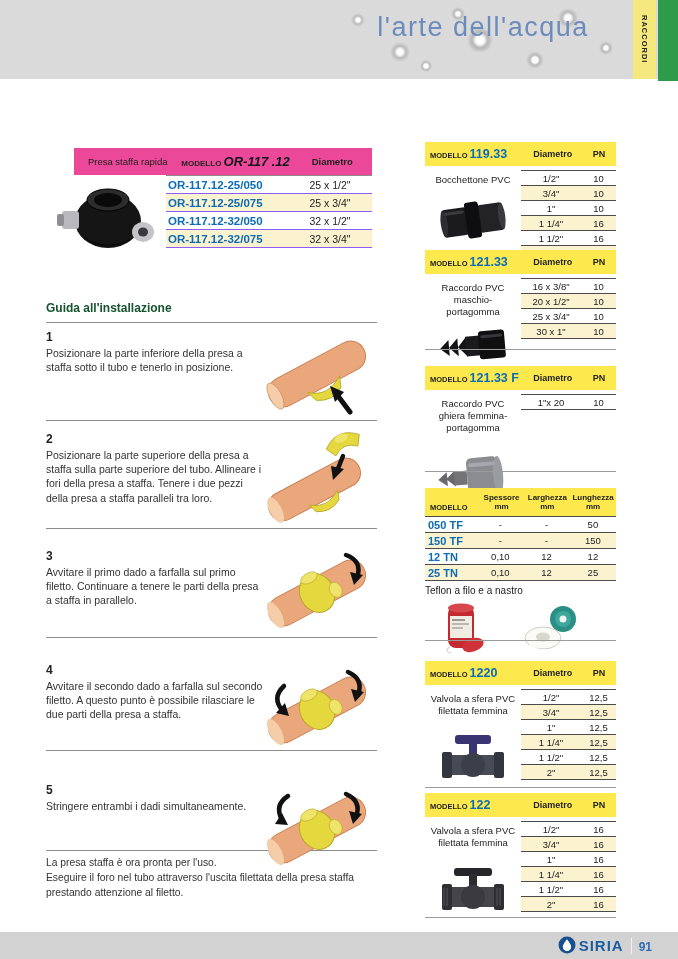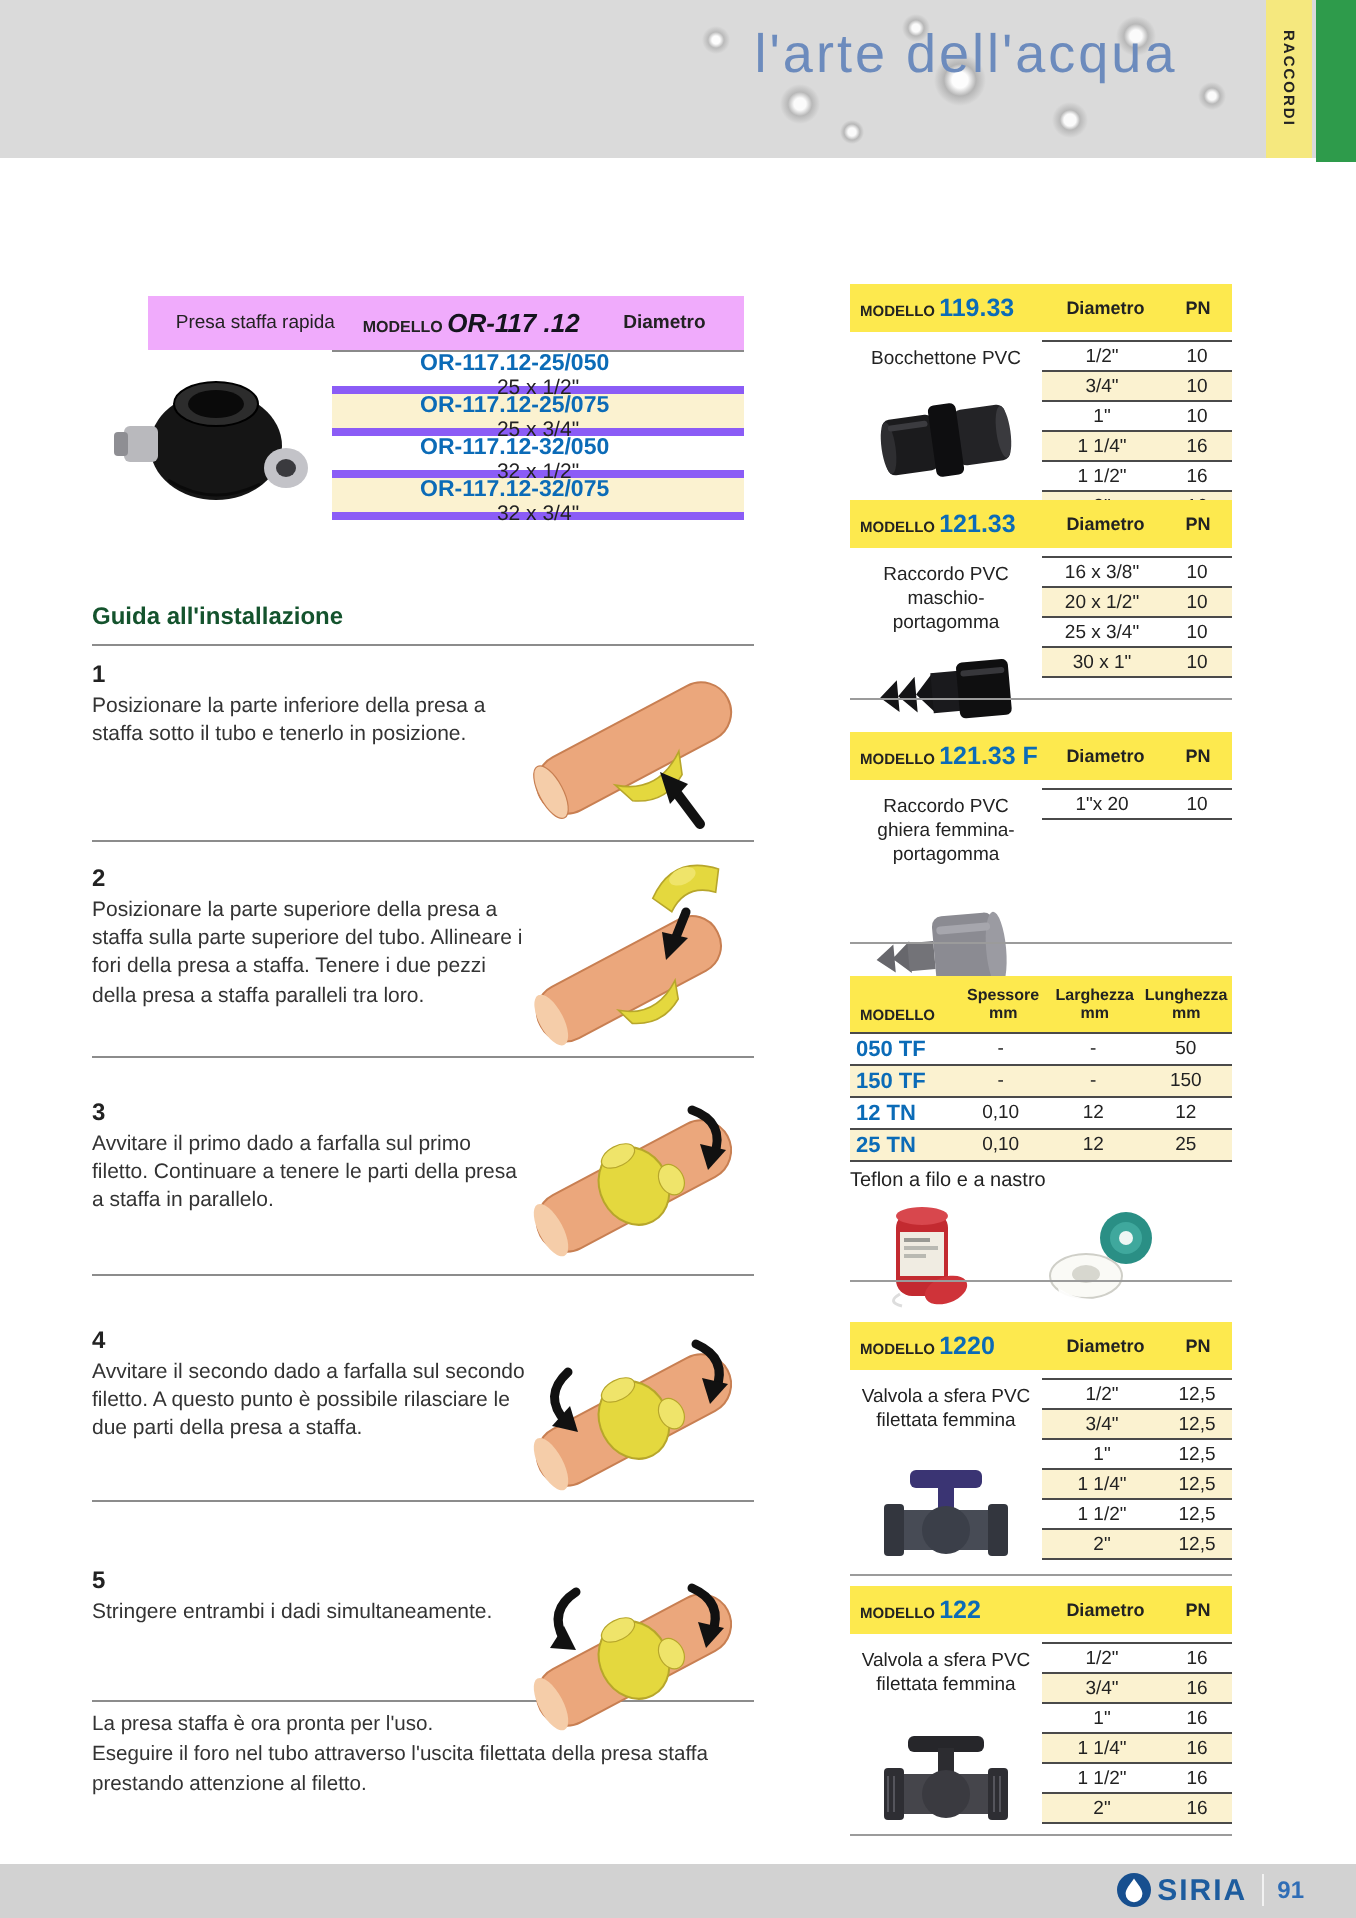--- a/index.html
+++ b/index.html
@@ -23,29 +23,29 @@
   .tab-raccordi{position:absolute;left:633px;top:0;width:23px;height:79px;background:#f5e87e;
                 display:flex;align-items:center;justify-content:center;}
   .tab-raccordi span{writing-mode:vertical-rl;font-size:7.5px;font-weight:bold;color:#222;letter-spacing:1px;}
   .green-strip{position:absolute;left:658px;top:0;width:20px;height:81px;background:#2e9b4b;}
 
   
   .page-title{position:absolute;left:32px;top:94px;width:640px;font-size:16.5px;font-weight:bold;color:#141414;}
 
   
   .or117{position:absolute;left:50px;top:148px;width:322px;}
-  .or117 .thead{display:flex;align-items:center;background:#f0abfc;height:27px;margin-left:24px;}
+  .or117 .thead{display:flex;align-items:center;background:#ec4899;height:27px;margin-left:24px;}
   .or117 .h1{width:116px;text-align:center;font-size:9.5px;color:#222;}
   .or117 .h2{width:120px;font-size:8px;font-weight:bold;color:#222;}
   .or117 .h2 b{font-size:13px;color:#14141e;font-style:italic;}
   .or117 .h3{width:86px;text-align:center;font-size:9.5px;font-weight:bold;color:#222;}
   .or117 .tbody{display:flex;}
   .or117 .imgcell{width:116px;display:flex;align-items:center;justify-content:center;}
   .or117-rows{width:206px;border-top:1px solid #8a8a8a;}
-  .or117-row{display:flex;align-items:center;height:17px;border-bottom:4px solid #8b5cf6;flex-direction:column;}
+  .or117-row{display:flex;align-items:center;height:17px;border-bottom:1px solid #8b5cf6;}
   .or117-row:nth-child(even){background:#fbf2d0;}
   .or117-row .code{width:120px;padding-left:2px;font-size:11.5px;font-weight:bold;color:#0b6bb7;}
   .or117-row .diam{width:84px;text-align:center;font-size:10.5px;color:#222;}
 
   
   .guide-title{position:absolute;left:46px;top:301px;font-size:12px;font-weight:bold;color:#14532d;}
   .hline{position:absolute;left:46px;width:331px;border-top:1px solid #8c8c8c;height:0;}
   .step{position:absolute;left:46px;width:220px;}
   .step-num{font-size:12px;font-weight:bold;color:#222;margin-bottom:2px;}
   .step-text{font-size:10.5px;line-height:1.35;color:#333;}
@@ -77,21 +77,21 @@
   .tf-rows{border-top:1px solid #4a4a4a;}
   .tf-row{display:flex;align-items:center;height:15px;border-bottom:1px solid #4a4a4a;}
   .tf-row:nth-child(even){background:#fbf2d0;}
   .tf-code{width:50px;padding-left:3px;font-size:11px;font-weight:bold;color:#0b6bb7;}
   .tf-c{width:47px;text-align:center;font-size:9.5px;color:#222;}
   .tf-caption{margin-top:4px;font-size:10px;color:#222;}
   .tf-imgs{display:flex;gap:34px;margin-top:4px;margin-left:14px;align-items:flex-end;}
 
   
   .footer{position:absolute;left:0;top:932px;width:678px;height:27px;background:#d2d2d2;}
-  .flogo{position:absolute;right:26px;top:4px;display:flex;align-items:center;}
+  .flogo{position:absolute;right:26px;top:4px;display:flex;align-items:flex-end;}
   .flogo .word{font-size:15px;font-weight:bold;letter-spacing:1px;color:#1d5c9e;margin-left:3px;}
   .fsep{width:1px;height:16px;background:#f2f2f2;margin:0 7px;}
   .fpage{font-size:12px;font-weight:bold;color:#2f6db6;}
 </style>
 </head>
 <body>
 
 <div class="page">
 
   <div class="header">

